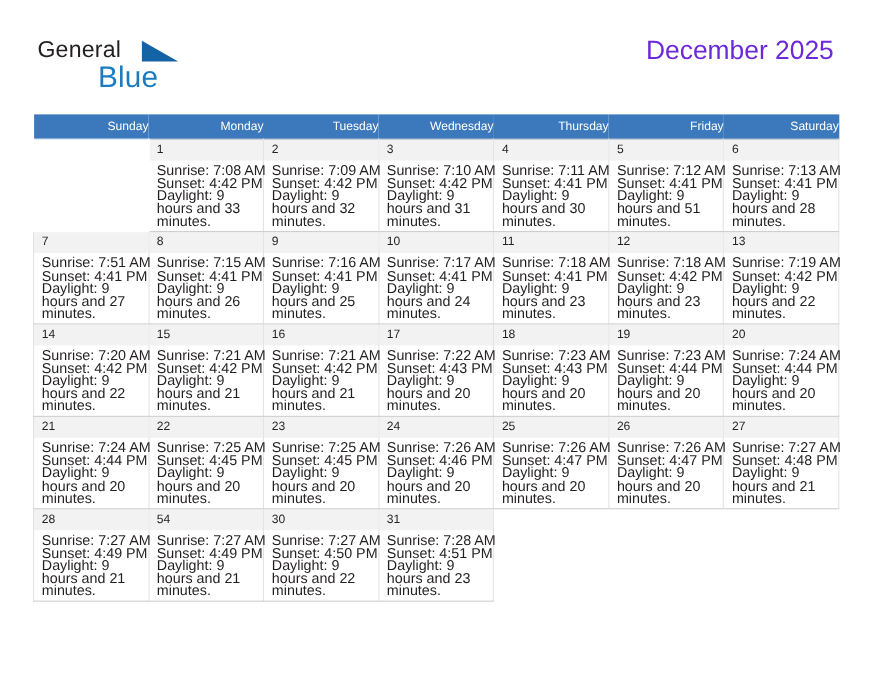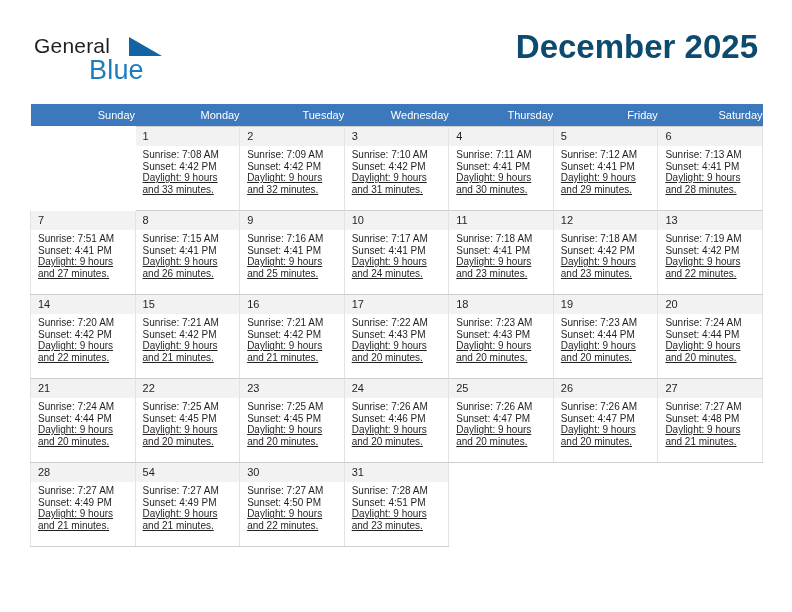--- a/index.html
+++ b/index.html
@@ -64,23 +64,23 @@
     border-top: 19px solid transparent;
   }
 
   .title-block {
     position: absolute;
     right: 34px;
     top: 30px;
     text-align: right;
   }
   .month-title {
-    font-size: 33px;
-    font-weight: bold;
-    color: #0c4a6e;
+    font-size: 24px;
+    font-weight: normal;
+    color: #6d28d9;
     line-height: 34px;
     white-space: nowrap;
   }
   .location-title {
     margin-top: 7px;
     font-size: 15px;
     font-weight: normal;
     color: #231f20;
     line-height: 18px;
     white-space: nowrap;
@@ -127,30 +127,29 @@
     display: block;
     background: #f2f2f2;
     font-size: 11px;
     color: #231f20;
     padding: 3px 0 3px 7px;
     line-height: 13px;
     height: 13px;
   }
   .dayinfo {
     padding: 3px 6px 0 7px;
-    font-size: 10px;
+    font-size: 13px;
     line-height: 11.6px;
     color: #231f20;
   }
   .dayinfo div {
     white-space: nowrap;
   }
   .dayinfo .daylight-line {
     white-space: normal;
-    text-decoration: underline;
   }
 </style>
 </head>
 <body>
 
 <div class="page">
 
   <div class="header">
 
     <div class="brand">
@@ -210,21 +209,21 @@
               <div>Sunrise: 7:11 AM</div>
               <div>Sunset: 4:41 PM</div>
               <div class="daylight-line">Daylight: 9 hours and 30 minutes.</div>
             </div>
           </td>
           <td>
             <span class="daynum">5</span>
             <div class="dayinfo">
               <div>Sunrise: 7:12 AM</div>
               <div>Sunset: 4:41 PM</div>
-              <div class="daylight-line">Daylight: 9 hours and 29 minutes.</div>
+              <div class="daylight-line">Daylight: 9 hours and 51 minutes.</div>
             </div>
           </td>
           <td>
             <span class="daynum">6</span>
             <div class="dayinfo">
               <div>Sunrise: 7:13 AM</div>
               <div>Sunset: 4:41 PM</div>
               <div class="daylight-line">Daylight: 9 hours and 28 minutes.</div>
             </div>
           </td>

